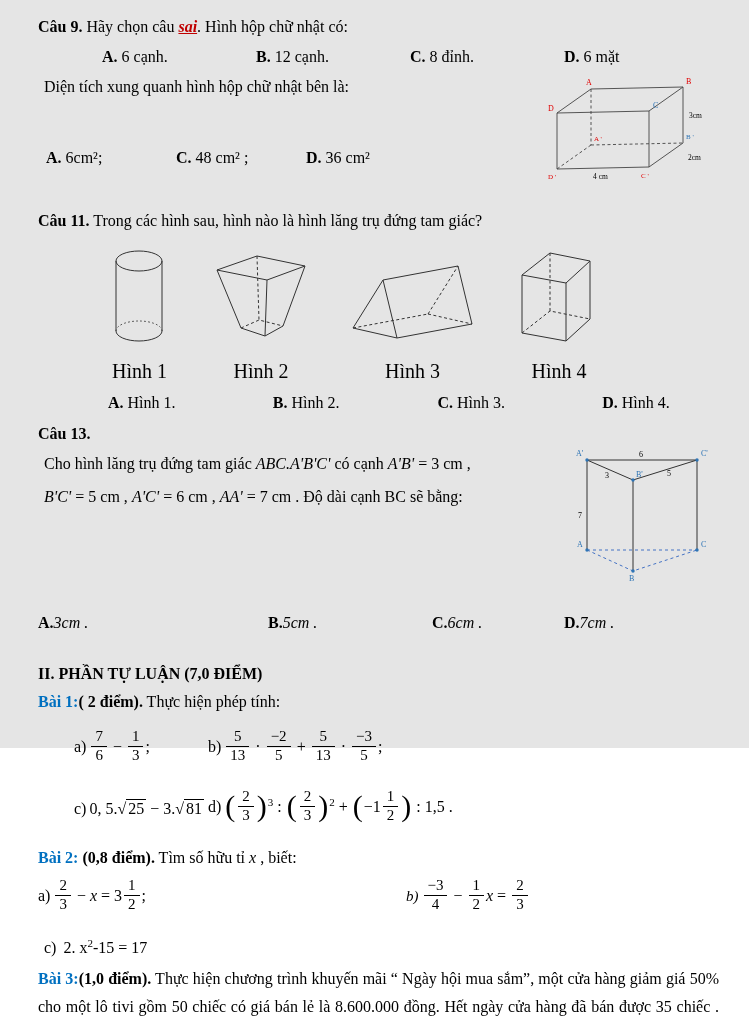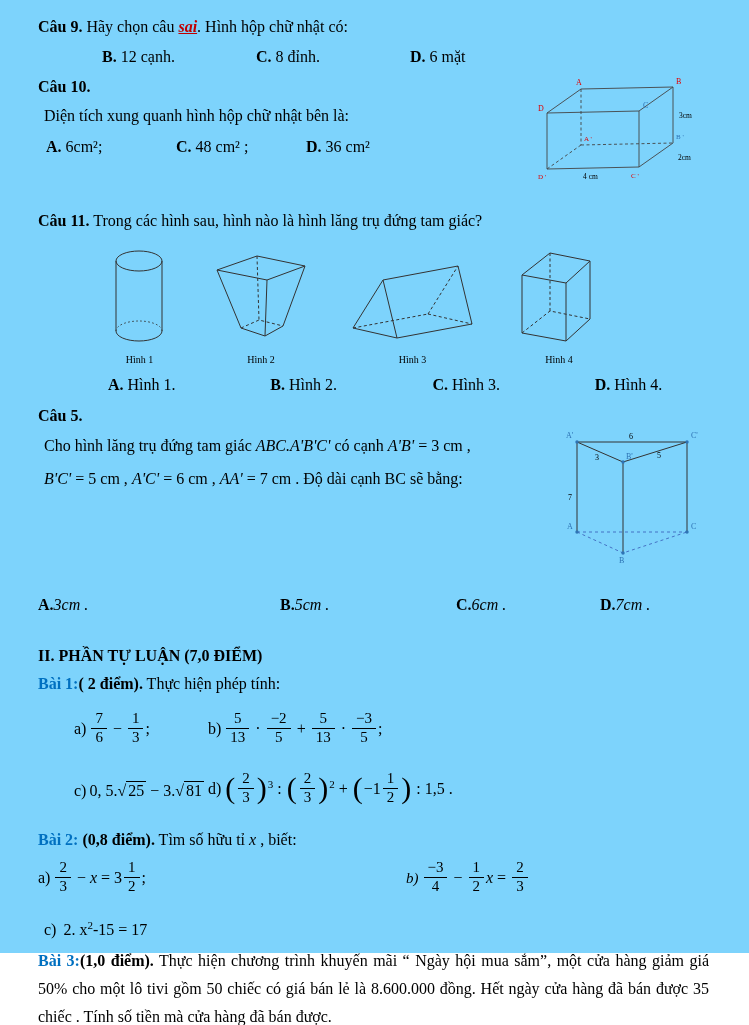--- a/index.html
+++ b/index.html
@@ -1,42 +1,42 @@
 <!DOCTYPE html>
 <html><head>
 <meta charset="utf-8">
 <style>
   *{margin:0;padding:0;box-sizing:border-box;}
   html,body{background:#fff;}
   body{width:749px;height:1025px;font-family:"Liberation Serif",serif;font-size:16px;color:#000;overflow:hidden;}
-  .page{position:relative;width:749px;height:953px;padding:12px 40px 8px 38px;background:#7dd3fc;}
+  .page{position:relative;width:749px;height:748px;padding:12px 30px 8px 38px;background:#e5e5e5;}
   .qline{line-height:1.7;margin:1px 0;}
   b{font-weight:bold;}
   .emph{color:#c00000;font-weight:bold;font-style:italic;text-decoration:underline;}
   .blue{color:#0070C0;}
   .mi{font-style:italic;}
   .optrow{display:flex;align-items:baseline;margin:3px 0;line-height:1.7;}
   .row-q9{padding-left:64px;}
   .row-q9 .opt{width:154px;}
   .row-q10{padding-left:8px;margin-top:4px;}
-  .row-q10 .opt{width:130px;}
+  .row-q10 .opt{width:130px;margin-top:39px;}
   .row-q11{padding-left:70px;margin-top:6px;gap:48px;}
   .row-q11 .opt{width:152px;}
   .row-q12 .opt:nth-child(1){width:230px;}
   .row-q12 .opt:nth-child(2){width:164px;}
   .row-q12 .opt:nth-child(3){width:132px;}
   .q10wrap{position:relative;min-height:126px;}
   .fig10{position:absolute;right:2px;top:2px;}
   .figrow{display:flex;align-items:flex-end;gap:34px;padding-left:64px;margin:10px 0 0;}
   .figcol{text-align:center;}
-  .figcap{font-size:10px;}
+  .figcap{margin-top:6px;font-size:20px;}
   .q12wrap{position:relative;margin-top:4px;}
   .q12text{width:548px;}
   .fig12{position:absolute;right:4px;top:26px;}
-  .row-q12{margin-top:96px;gap:12px;}
+  .row-q12{margin-top:96px;}
   .sect{margin-top:24px;line-height:1.7;}
   .exprrow{display:flex;align-items:center;margin:6px 0;min-height:54px;}
   .cell1{width:170px;padding-left:36px;}
   .cell2{flex:1;}
   .pref{margin-right:3px;}
   .pref-it{font-style:italic;font-size:15px;margin-right:3px;}
   .b2row{display:flex;align-items:center;margin:4px 0;min-height:46px;}
   .b2a{width:368px;}
   .b2b{flex:1;}
   .frac{display:inline-block;vertical-align:middle;text-align:center;line-height:1.05;font-size:15px;margin:0 2px;position:relative;top:-2px;}
@@ -50,27 +50,27 @@
   .para3{line-height:1.75;text-align:justify;margin-top:4px;}
   svg text{font-family:"Liberation Serif",serif;}
 </style>
 </head>
 <body>
 
 <div class="page">
 
   <p class="qline"><b>Câu 9.</b><span> Hãy chọn câu </span><span class="emph">sai</span><span>. Hình hộp chữ nhật có:</span></p>
   <div class="optrow row-q9">
+    <span class="opt"><b>A.</b> <span>6 cạnh.</span></span>
     <span class="opt"><b>B.</b> <span>12 cạnh.</span></span>
     <span class="opt"><b>C.</b> <span>8 đỉnh.</span></span>
     <span class="opt"><b>D.</b> <span>6 mặt</span></span>
   </div>
 
   <div class="q10wrap">
-    <p class="qline"><b>Câu 10.</b></p>
     <p class="qline" style="padding-left:6px;">Diện tích xung quanh hình hộp chữ nhật bên là:</p>
     <div class="optrow row-q10">
       <span class="opt"><b>A.</b> <span>6cm²;</span></span>
       <span class="opt"><b>C.</b> <span>48 cm² ;</span></span>
       <span class="opt"><b>D.</b> <span>36 cm²</span></span>
     </div>
     <svg class="fig10" width="170" height="112" viewBox="0 0 170 112">
       <g stroke="#444" stroke-width="0.9" fill="none">
         <path d="M10,38 L102,36 L136,12 L44,14 Z"></path>
         <path d="M10,38 L10,94 L102,92 L102,36"></path>
@@ -141,21 +141,21 @@
     </div>
   </div>
   <div class="optrow row-q11">
     <span class="opt"><b>A.</b> <span>Hình 1.</span></span>
     <span class="opt"><b>B.</b> <span>Hình 2.</span></span>
     <span class="opt"><b>C.</b> <span>Hình 3.</span></span>
     <span class="opt"><b>D.</b> <span>Hình 4.</span></span>
   </div>
 
   <div class="q12wrap">
-    <p class="qline"><b>Câu 5.</b></p>
+    <p class="qline"><b>Câu 13.</b></p>
     <p class="qline q12text" style="padding-left:6px;line-height:2.0;"><span>Cho hình lăng trụ đứng tam giác </span><span class="mi">ABC.A'B'C'</span><span> có cạnh </span><span class="mi">A'B'</span><span> = 3 cm ,</span></p>
     <p class="qline q12text" style="padding-left:6px;line-height:2.0;"><span class="mi">B'C'</span><span> = 5 cm , </span><span class="mi">A'C'</span><span> = 6 cm , </span><span class="mi">AA'</span><span> = 7 cm . Độ dài cạnh BC sẽ bằng:</span></p>
     <svg class="fig12" width="140" height="140" viewBox="0 0 140 140">
       <g stroke="#333" stroke-width="1" fill="none">
         <path d="M12,14 L122,14 M12,14 L58,34 L122,14"></path>
         <path d="M12,14 L12,104 M58,34 L58,125 M122,14 L122,104"></path>
       </g>
       <g stroke="#4472C4" stroke-width="1" fill="none" stroke-dasharray="3,3">
         <path d="M12,104 L122,104 M12,104 L58,125 L122,104"></path>
       </g>

